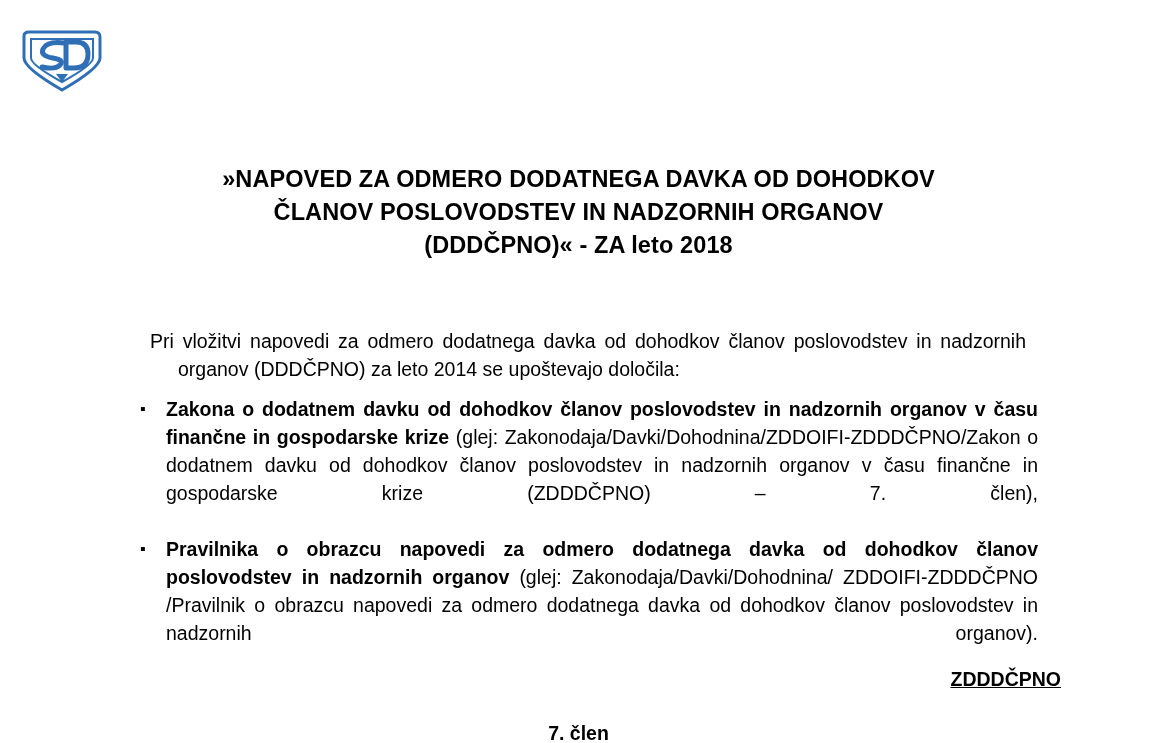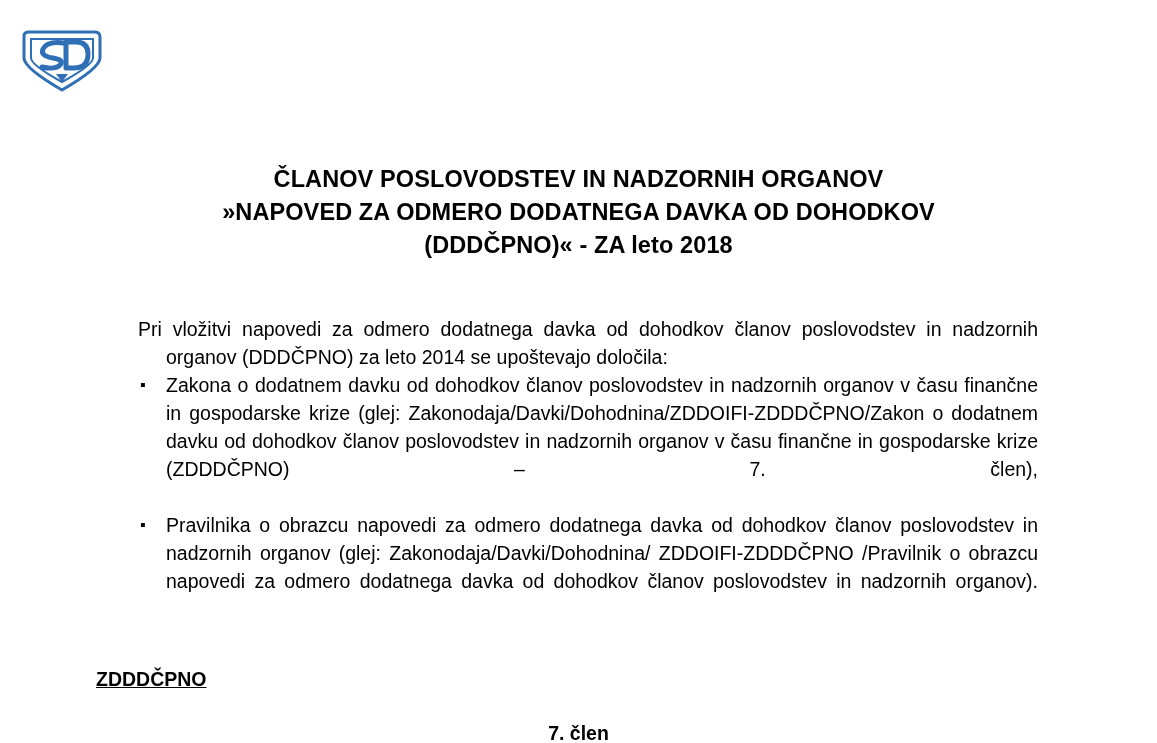--- a/index.html
+++ b/index.html
@@ -46,21 +46,21 @@
   .body-block {
     position: absolute;
     left: 138px;
     top: 315px;
     width: 900px;
     font-size: 19.5px;
     line-height: 28px;
   }
 
   p.para {
-    margin: 0;
+    margin: 12px;
     text-align: justify;
     text-justify: inter-word;
   }
   p.para.intro {
     text-indent: 0;
     padding-left: 28px;
     text-indent: -28px;
   }
 
   ul.bullets {
@@ -75,39 +75,39 @@
     text-align: justify;
     text-justify: inter-word;
   }
   ul.bullets > li .marker {
     position: absolute;
     left: 2px;
     top: 0;
     font-size: 16px;
     line-height: 28px;
   }
-  .bold { font-weight: normal; }
+  .bold { font-weight: bold; }
 
   
   .force-justify {
     text-align: justify;
   }
   .force-justify::after {
     content: "";
     display: inline-block;
     width: 100%;
   }
 
   
   .section-heading {
     position: absolute;
     left: 96px;
     top: 668px;
     width: 965px;
-    text-align: left;
+    text-align: right;
     font-size: 19.5px;
     font-weight: bold;
     text-decoration: underline;
   }
   .article-heading {
     position: absolute;
     left: 96px;
     top: 722px;
     width: 965px;
     text-align: center;
@@ -127,22 +127,22 @@
 
     <path d="M44 15 Q27 13 23 21 Q20 28 33 30 Q45 32 40 37 Q35 42 22 39" fill="none" stroke="#2f6fb5" stroke-width="5" stroke-linecap="round"></path>
 
     <path d="M46 14 L56 14 Q68 14 68 26 Q68 40 54 40 L46 40 Z" fill="none" stroke="#2f6fb5" stroke-width="5" stroke-linejoin="round"></path>
 
     <path d="M36 46 L48 46 L42 54 Z" fill="#2f6fb5"></path>
   </svg>
 </div>
 
 <div class="slide-title">
+  <span class="line">»NAPOVED ZA ODMERO DODATNEGA DAVKA OD DOHODKOV</span>
   <span class="line">ČLANOV POSLOVODSTEV IN NADZORNIH ORGANOV</span>
-  <span class="line">»NAPOVED ZA ODMERO DODATNEGA DAVKA OD DOHODKOV</span>
   <span class="line">(DDDČPNO)« - ZA leto 2018</span>
 </div>
 
 <div class="body-block">
 
   <p class="para intro">Pri vložitvi napovedi za odmero dodatnega davka od dohodkov članov poslovodstev in nadzornih organov (DDDČPNO) za leto 2014 se upoštevajo določila:</p>
 
   <ul class="bullets">
     <li>
       <span class="marker">▪</span>

